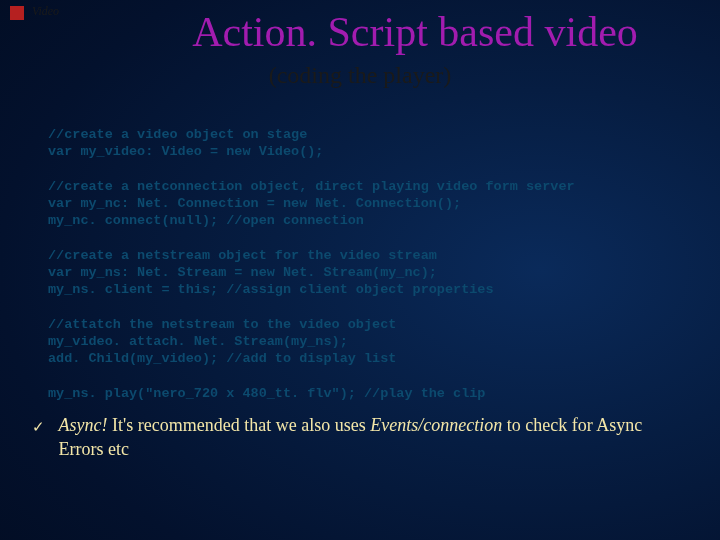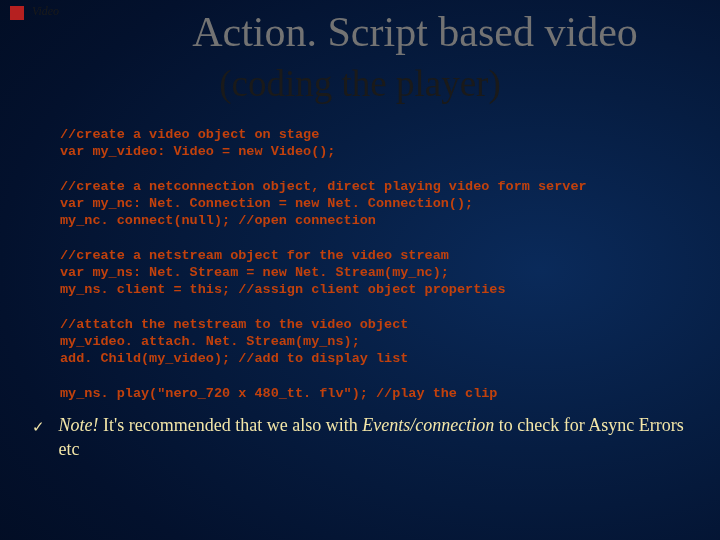--- a/index.html
+++ b/index.html
@@ -26,30 +26,30 @@
     font-size: 12px;
     color: #1a1a1a;
   }
   .title {
     position: absolute;
     top: 8px;
     left: 130px;
     right: 20px;
     text-align: center;
     font-size: 42px;
-    color: #737373;
+    color: #a21caf;
     font-weight: normal;
   }
   .subtitle {
     position: absolute;
     top: 62px;
     left: 0;
     right: 0;
     text-align: center;
-    font-size: 37px;
+    font-size: 24px;
     color: #1a1a1a;
     font-weight: normal;
   }
   .body {
     position: absolute;
     top: 118px;
     left: 48px;
     right: 30px;
   }
   .bullet-row {
@@ -68,23 +68,23 @@
   .bullet-text {
     font-size: 19px;
     line-height: 1.28;
     color: #f3e6a8;
   }
   .bullet-text .em { font-style: italic; }
   .code-block {
     font-family: 'Courier New', monospace;
     font-size: 13.5px;
     line-height: 1.28;
-    color: #c2410c;
+    color: #0c4a6e;
     font-weight: bold;
-    margin: 8px 0 0 12px;
+    margin: 8px 0 0 0;
     white-space: pre;
   }
   .note-row {
     display: flex;
     align-items: flex-start;
     margin-top: 12px;
   }
   .check {
     color: #f3e6a8;
     font-size: 15px;
@@ -125,17 +125,17 @@
 
 //attatch the netstream to the video object
 my_video. attach. Net. Stream(my_ns);
 add. Child(my_video); //add to display list
 
 my_ns. play("nero_720 x 480_tt. flv"); //play the clip</div>
 
   <div class="note-row">
     <div class="check">✓</div>
     <div class="note-text">
-      <span class="nb">Note!</span><span> It's recommended that we also with </span><span class="emf">Events/connection</span><span> to check for Async Errors etc</span>
+      <span class="nb">Async!</span><span> It's recommended that we also uses </span><span class="emf">Events/connection</span><span> to check for Async Errors etc</span>
     </div>
   </div>
 
 </div>
 
 </body></html>

